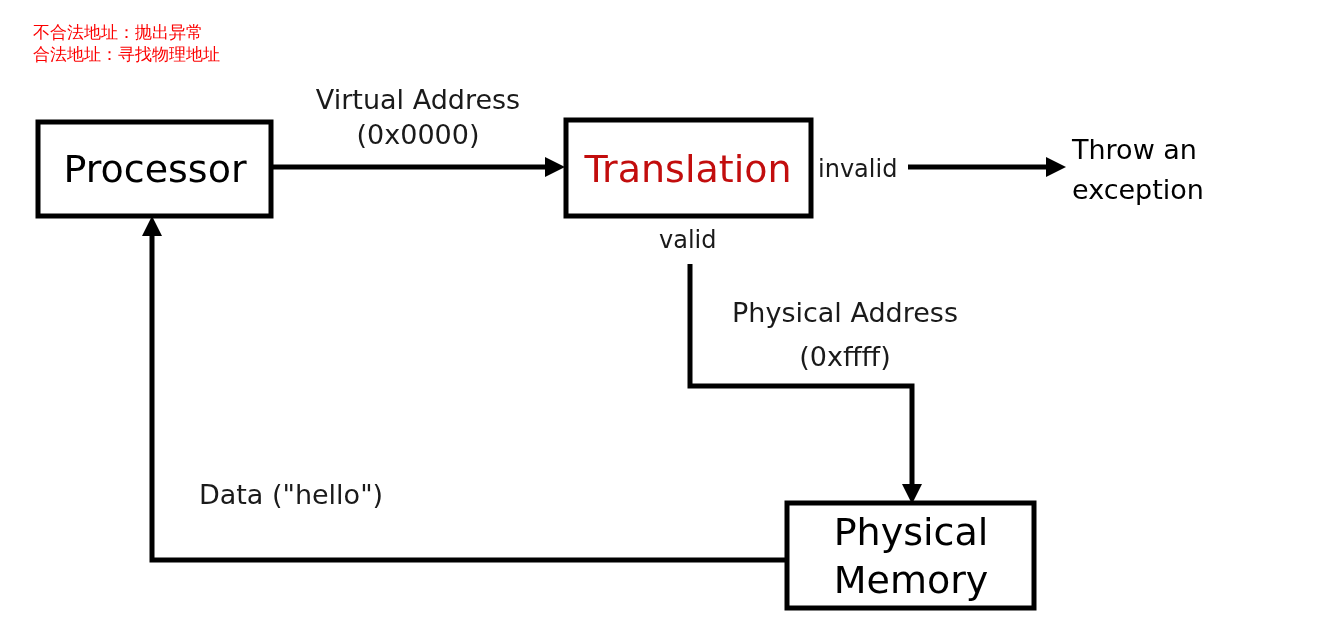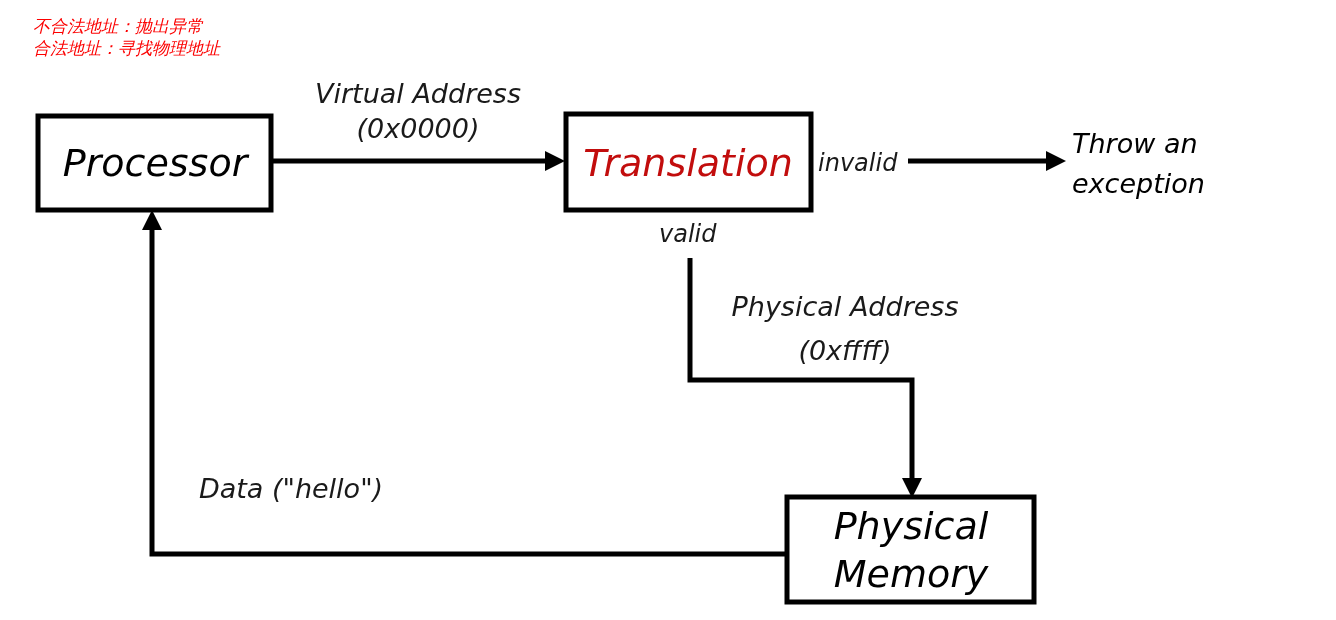--- a/index.html
+++ b/index.html
@@ -10,24 +10,23 @@
   body {
     width: 1336px;
     height: 620px;
     overflow: hidden;
     font-family: "DejaVu Sans", sans-serif;
     position: relative;
   }
   #diagram-root {
     position: absolute;
     left: 0;
-    top: 4px;
+    top: 10px;
     width: 1336px;
     height: 536px;
-    font-style: italic;
   }
   svg#diagram-svg {
     display: block;
     width: 1336px;
     height: 620px;
   }
   .box-rect {
     fill: #ffffff;
     stroke: #000000;
     stroke-width: 5;

